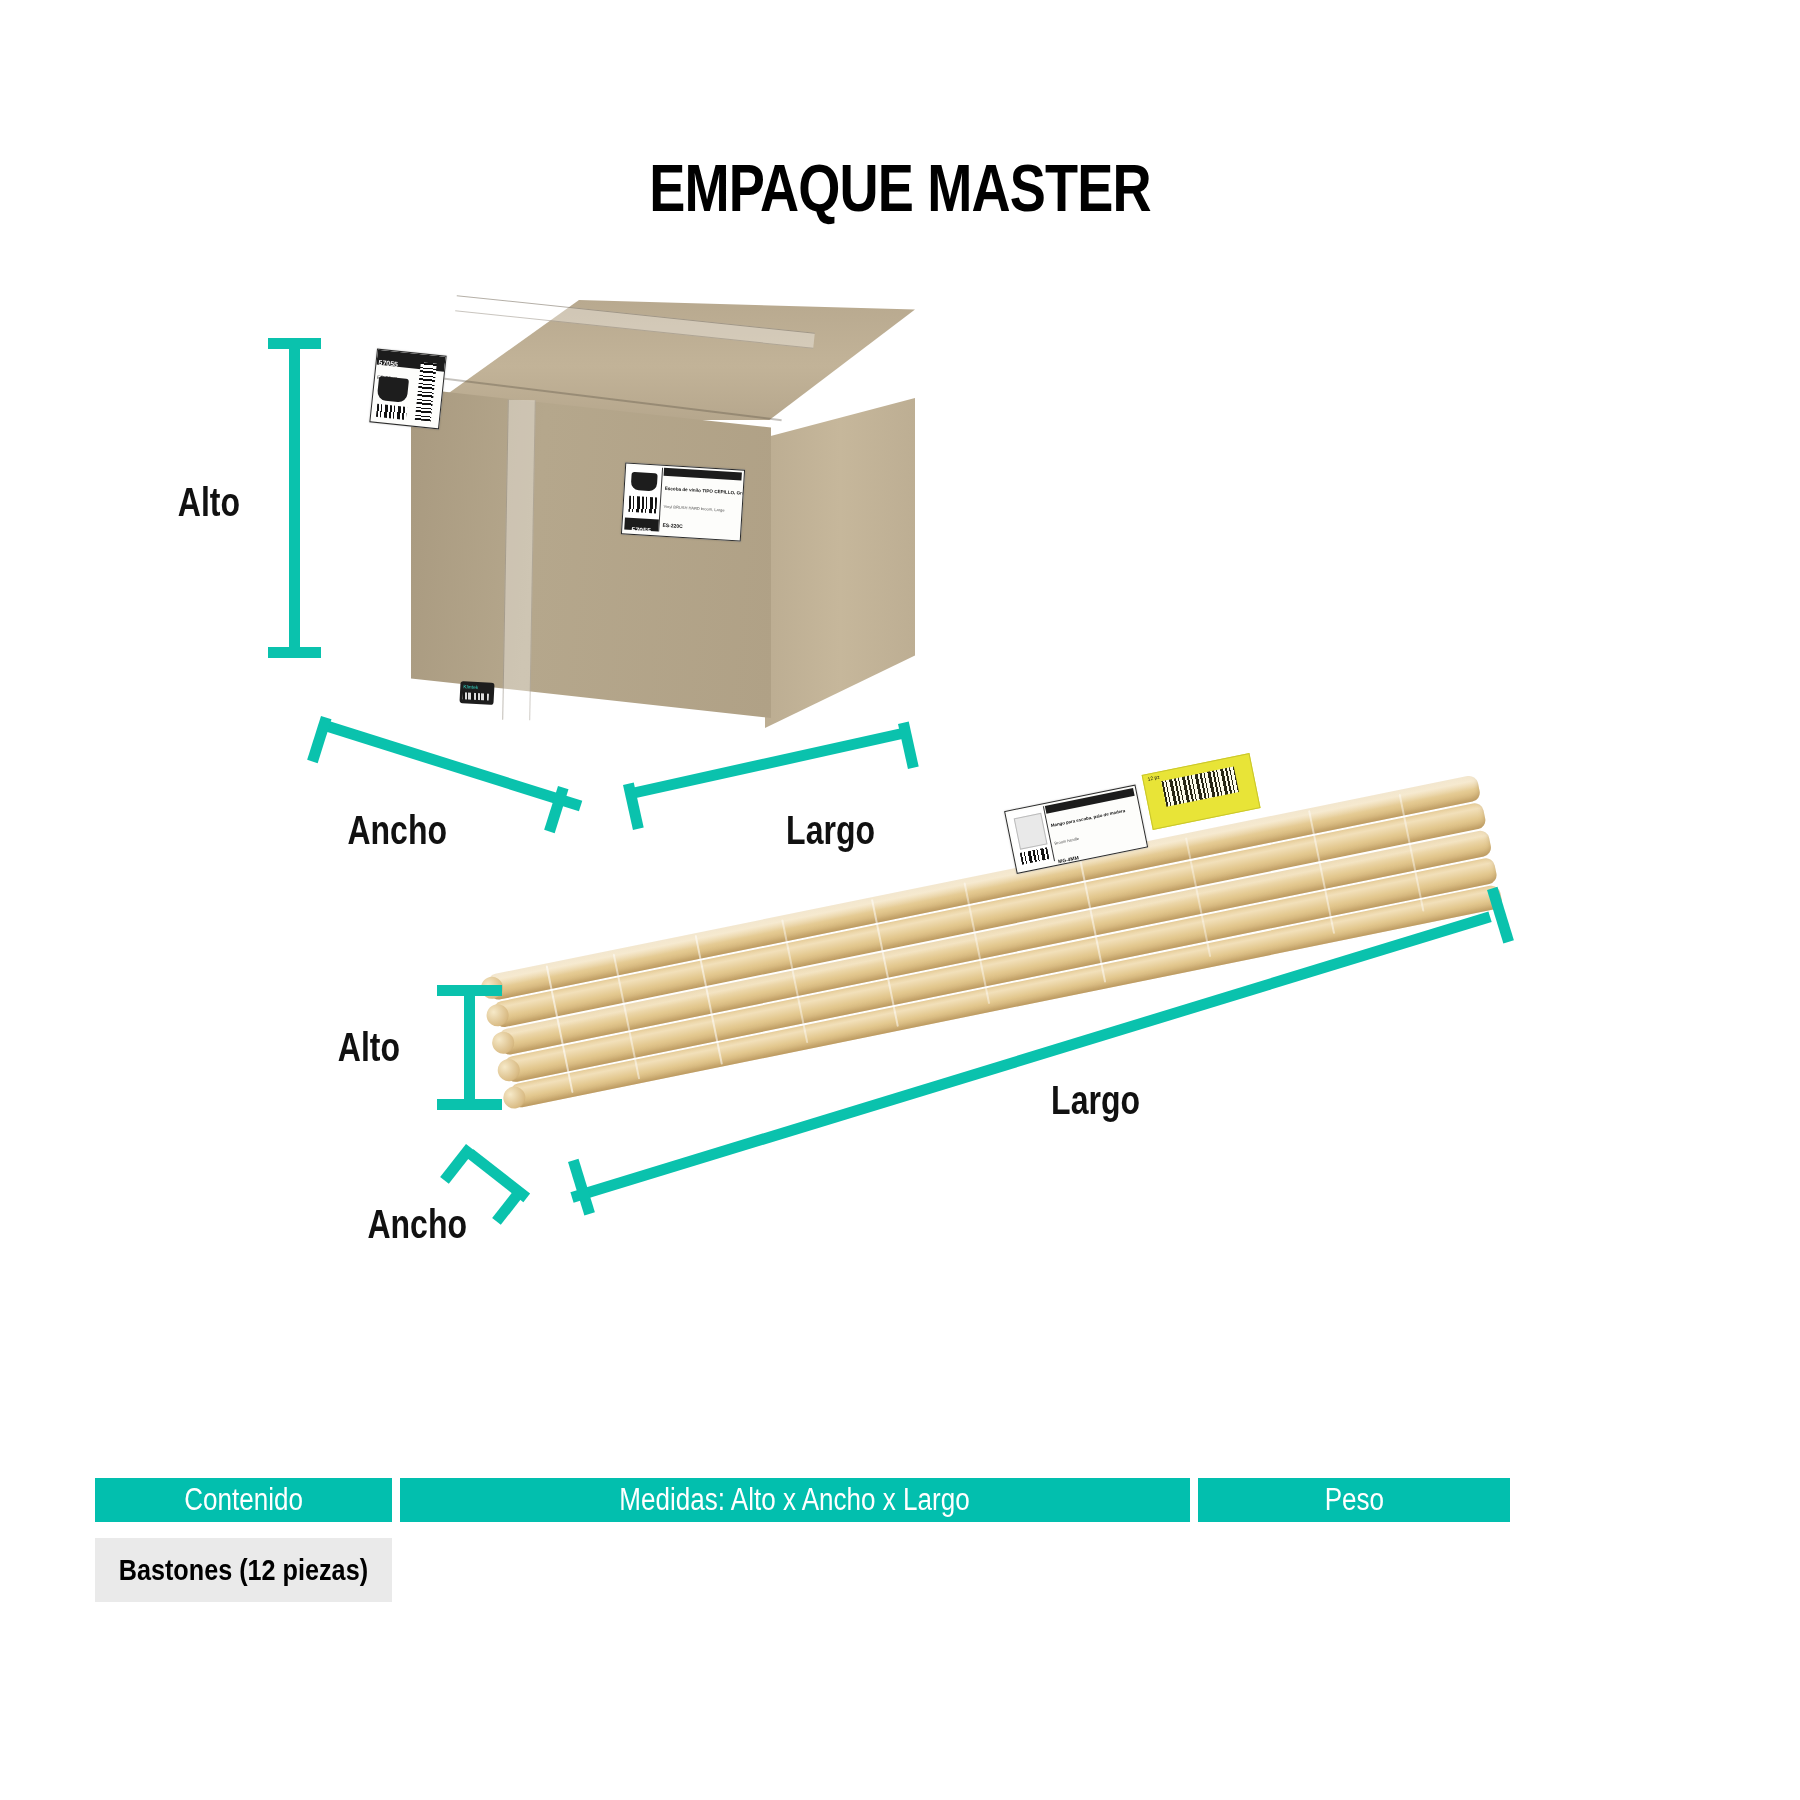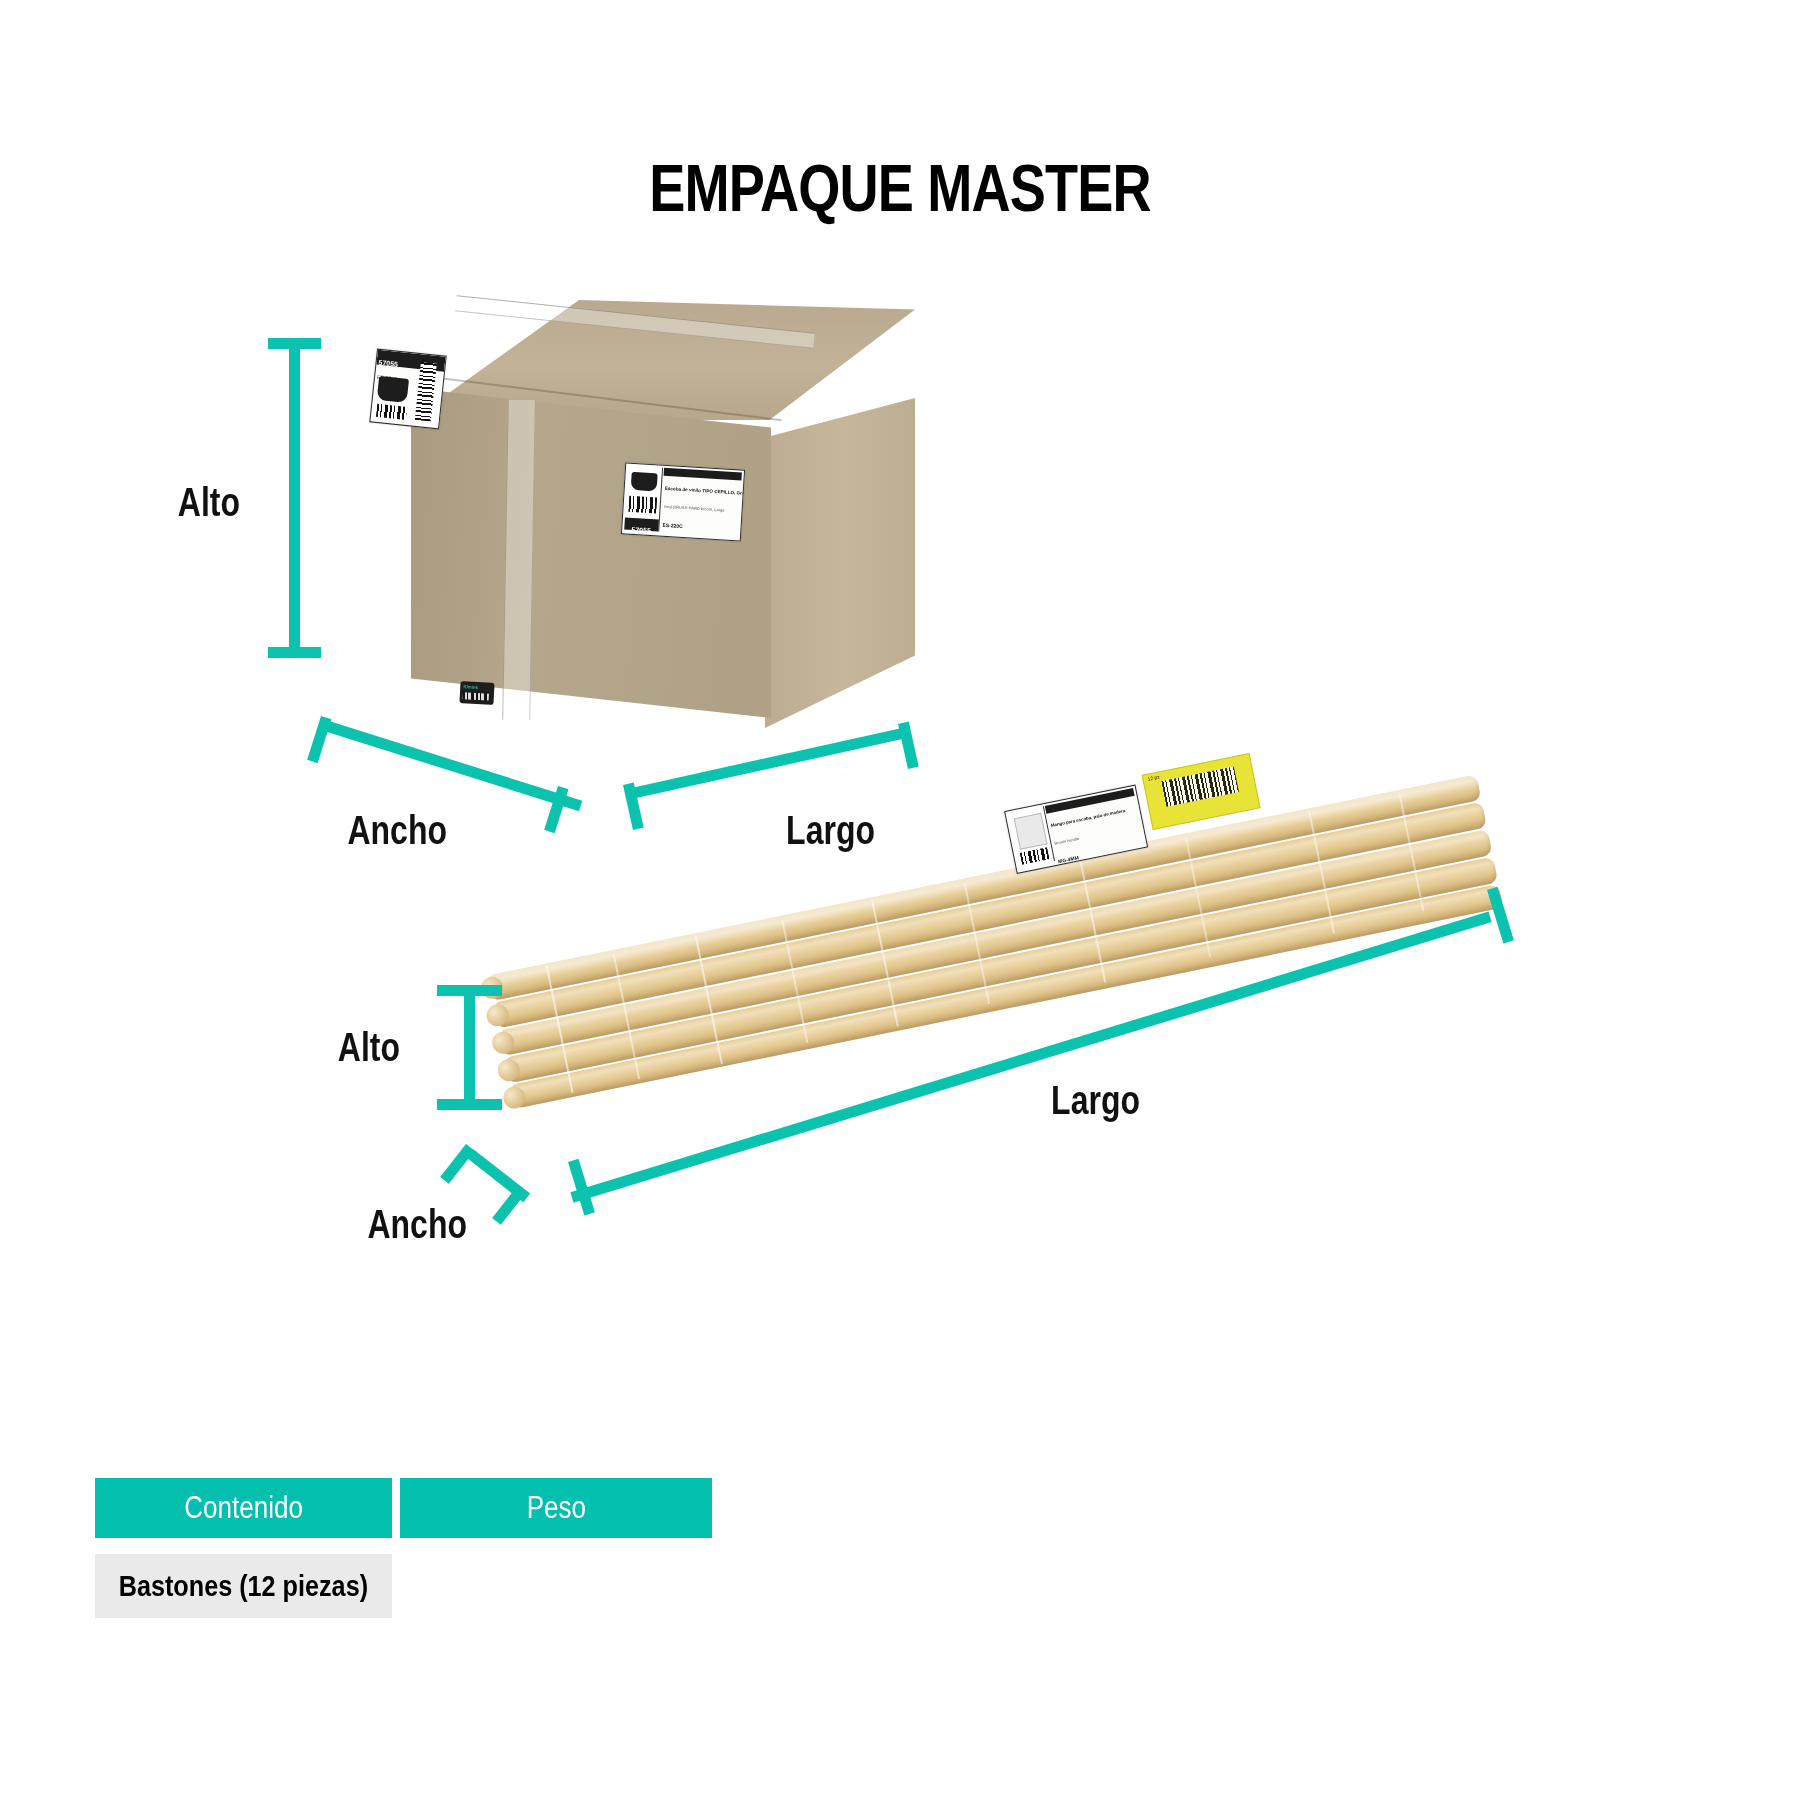--- a/index.html
+++ b/index.html
@@ -182,21 +182,21 @@
     display: flex;
     align-items: center;
     justify-content: center;
   }
   .c-content { width: 297px; }
   .c-meas    { width: 790px; }
   .c-weight  { width: 312px; }
 
   .thead .tcell {
     background: #02bfae;
-    height: 60px;
+    height: 44px;
   }
   .thead .tcell span {
     color: #ffffff;
     font-size: 31px;
     font-weight: 500;
     transform: scaleX(0.84);
     white-space: nowrap;
     font-family: "Liberation Sans", sans-serif;
   }
   .tbody-row .tcell { height: 64px; background: #ffffff; }
@@ -361,20 +361,23 @@
 <div class="tealbar" style="left:568px; top:1162px; width:11px; height:56px; transform:rotate(-17deg); transform-origin:left top;"></div>
 <div class="tealbar" style="left:1487px; top:890px; width:11px; height:56px; transform:rotate(-17deg); transform-origin:left top;"></div>
 <div class="dim-label" style="left:1040px; top:1078px;">Largo</div>
 
 <div id="spec-table">
 
   <div class="trow thead">
     <div class="tcell c-content">
       <span>Contenido</span>
     </div>
+    <div class="tcell c-meas">
+      <span>Medidas: Alto x Ancho x Largo</span>
+    </div>
     <div class="tcell c-weight">
       <span>Peso</span>
     </div>
   </div>
 
   <div class="trow tbody-row">
   </div>
 
   <div class="trow tbody-row alt">
     <div class="tcell c-content">

